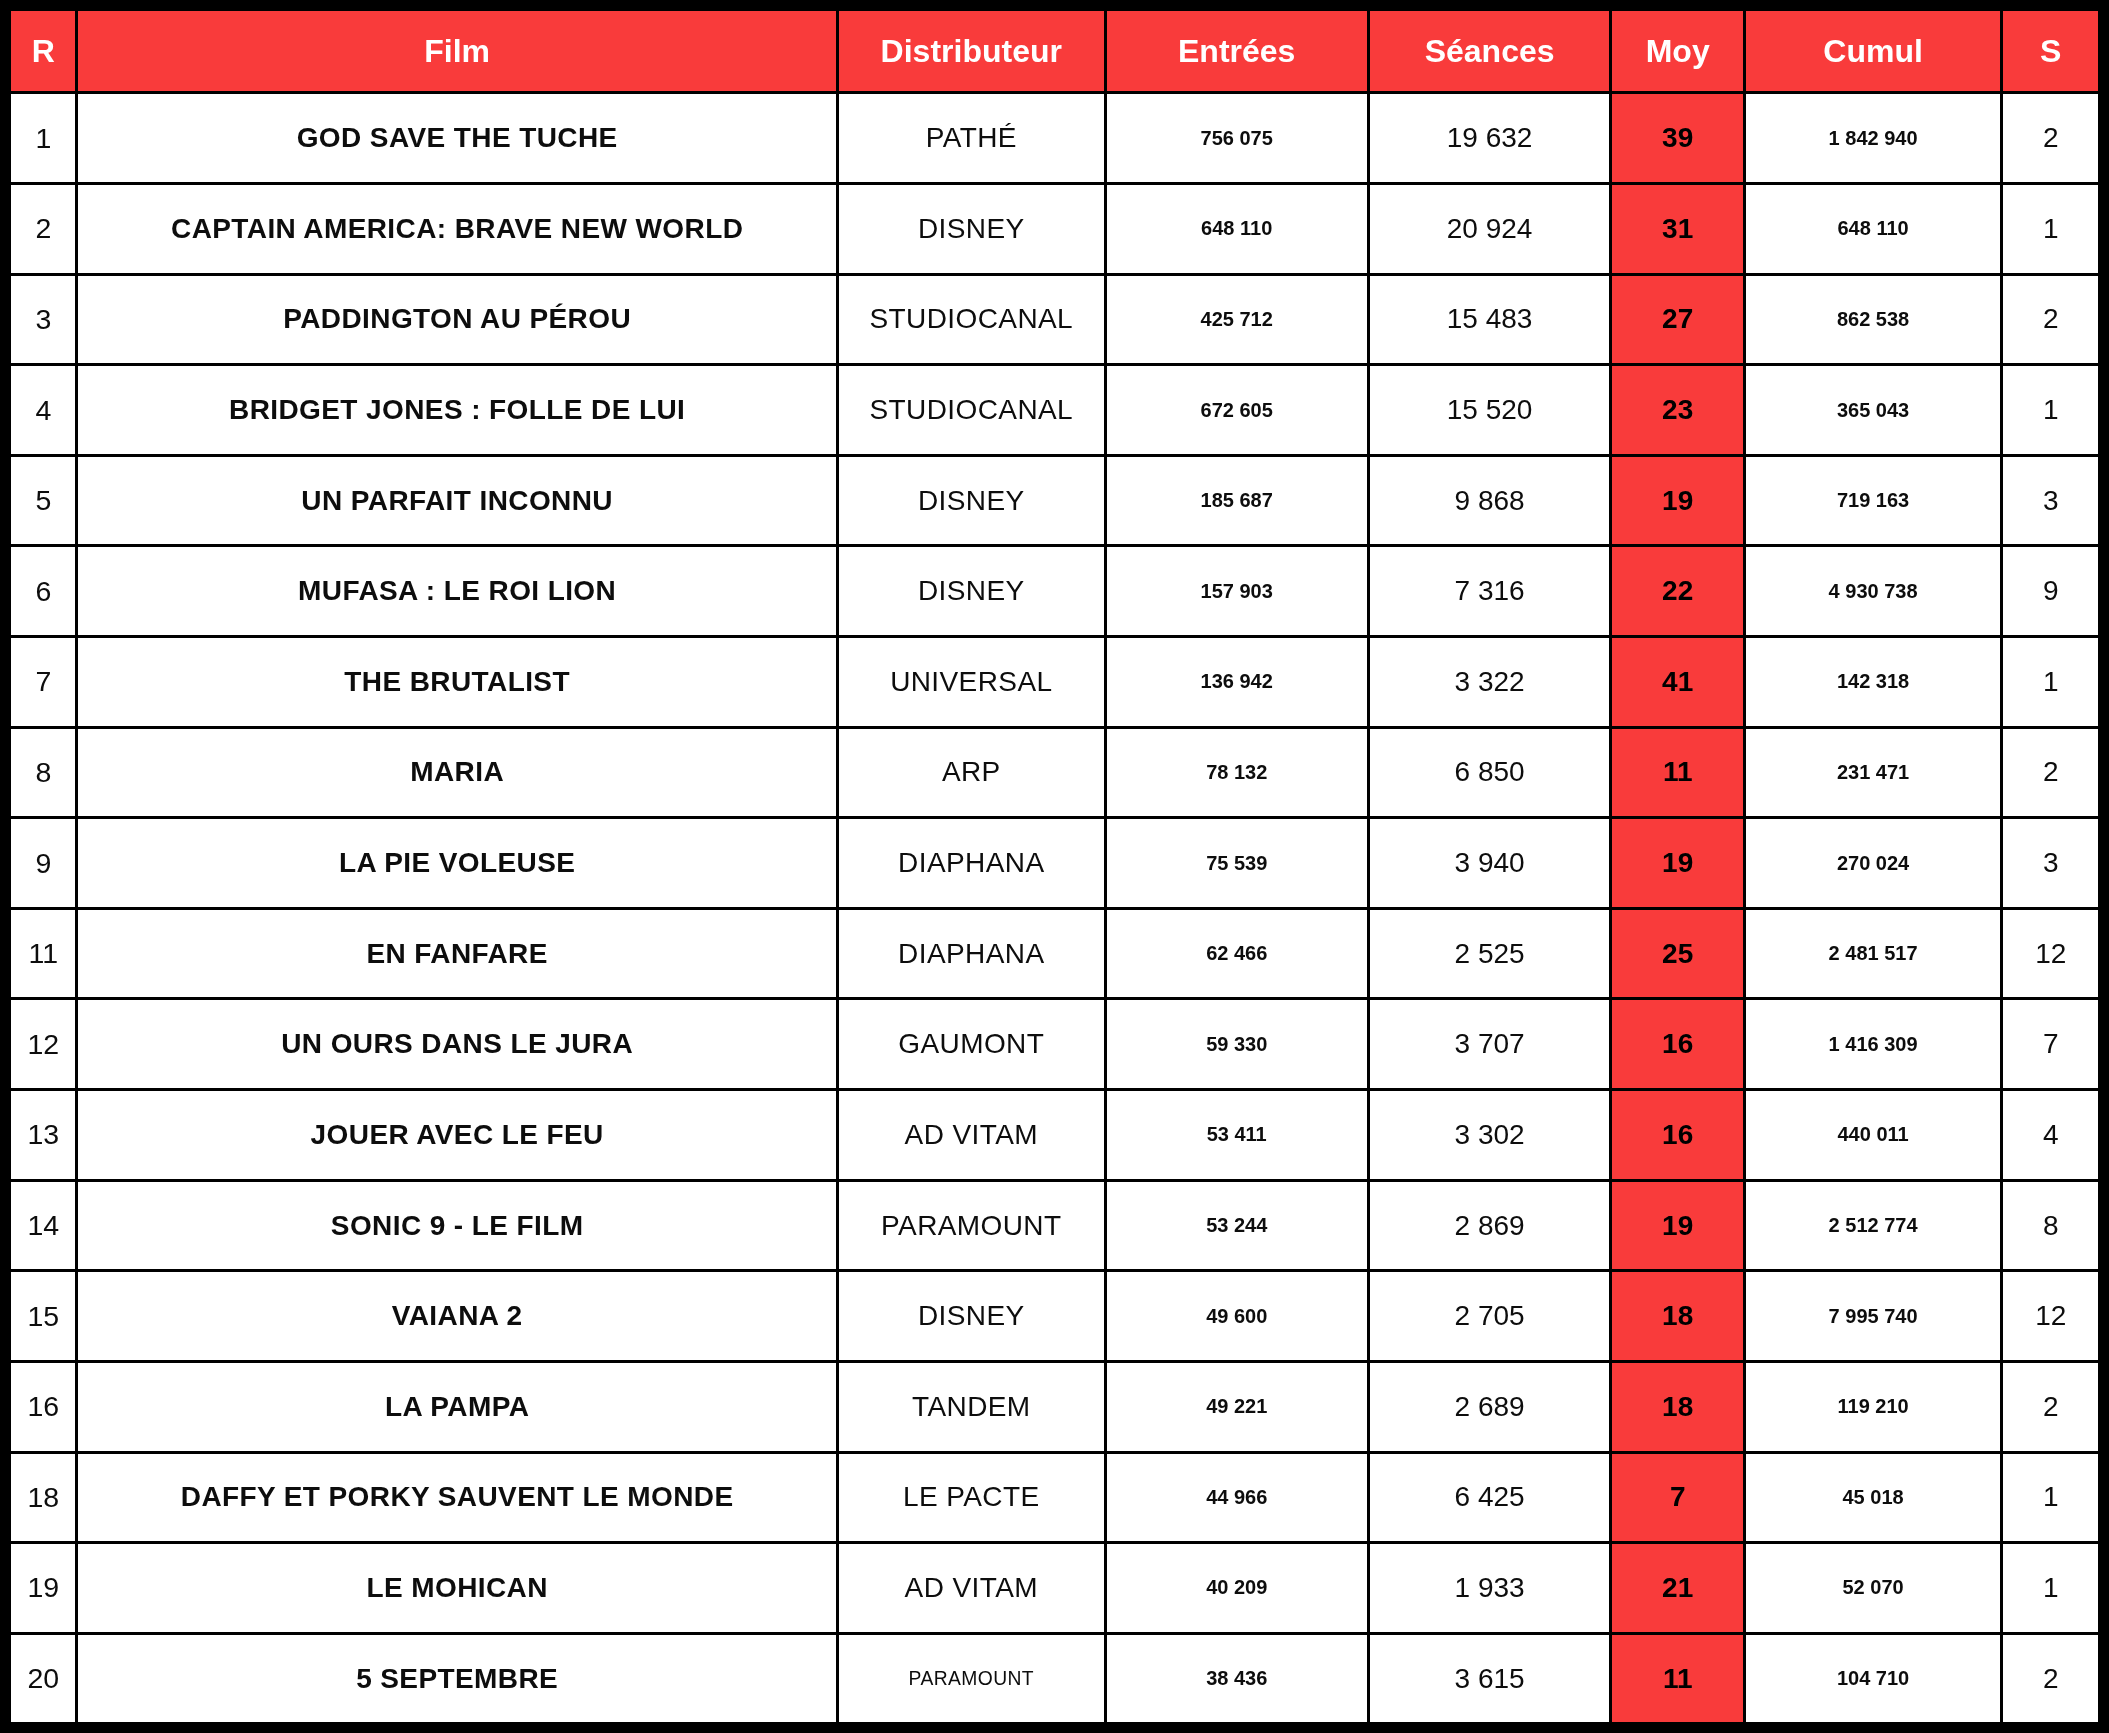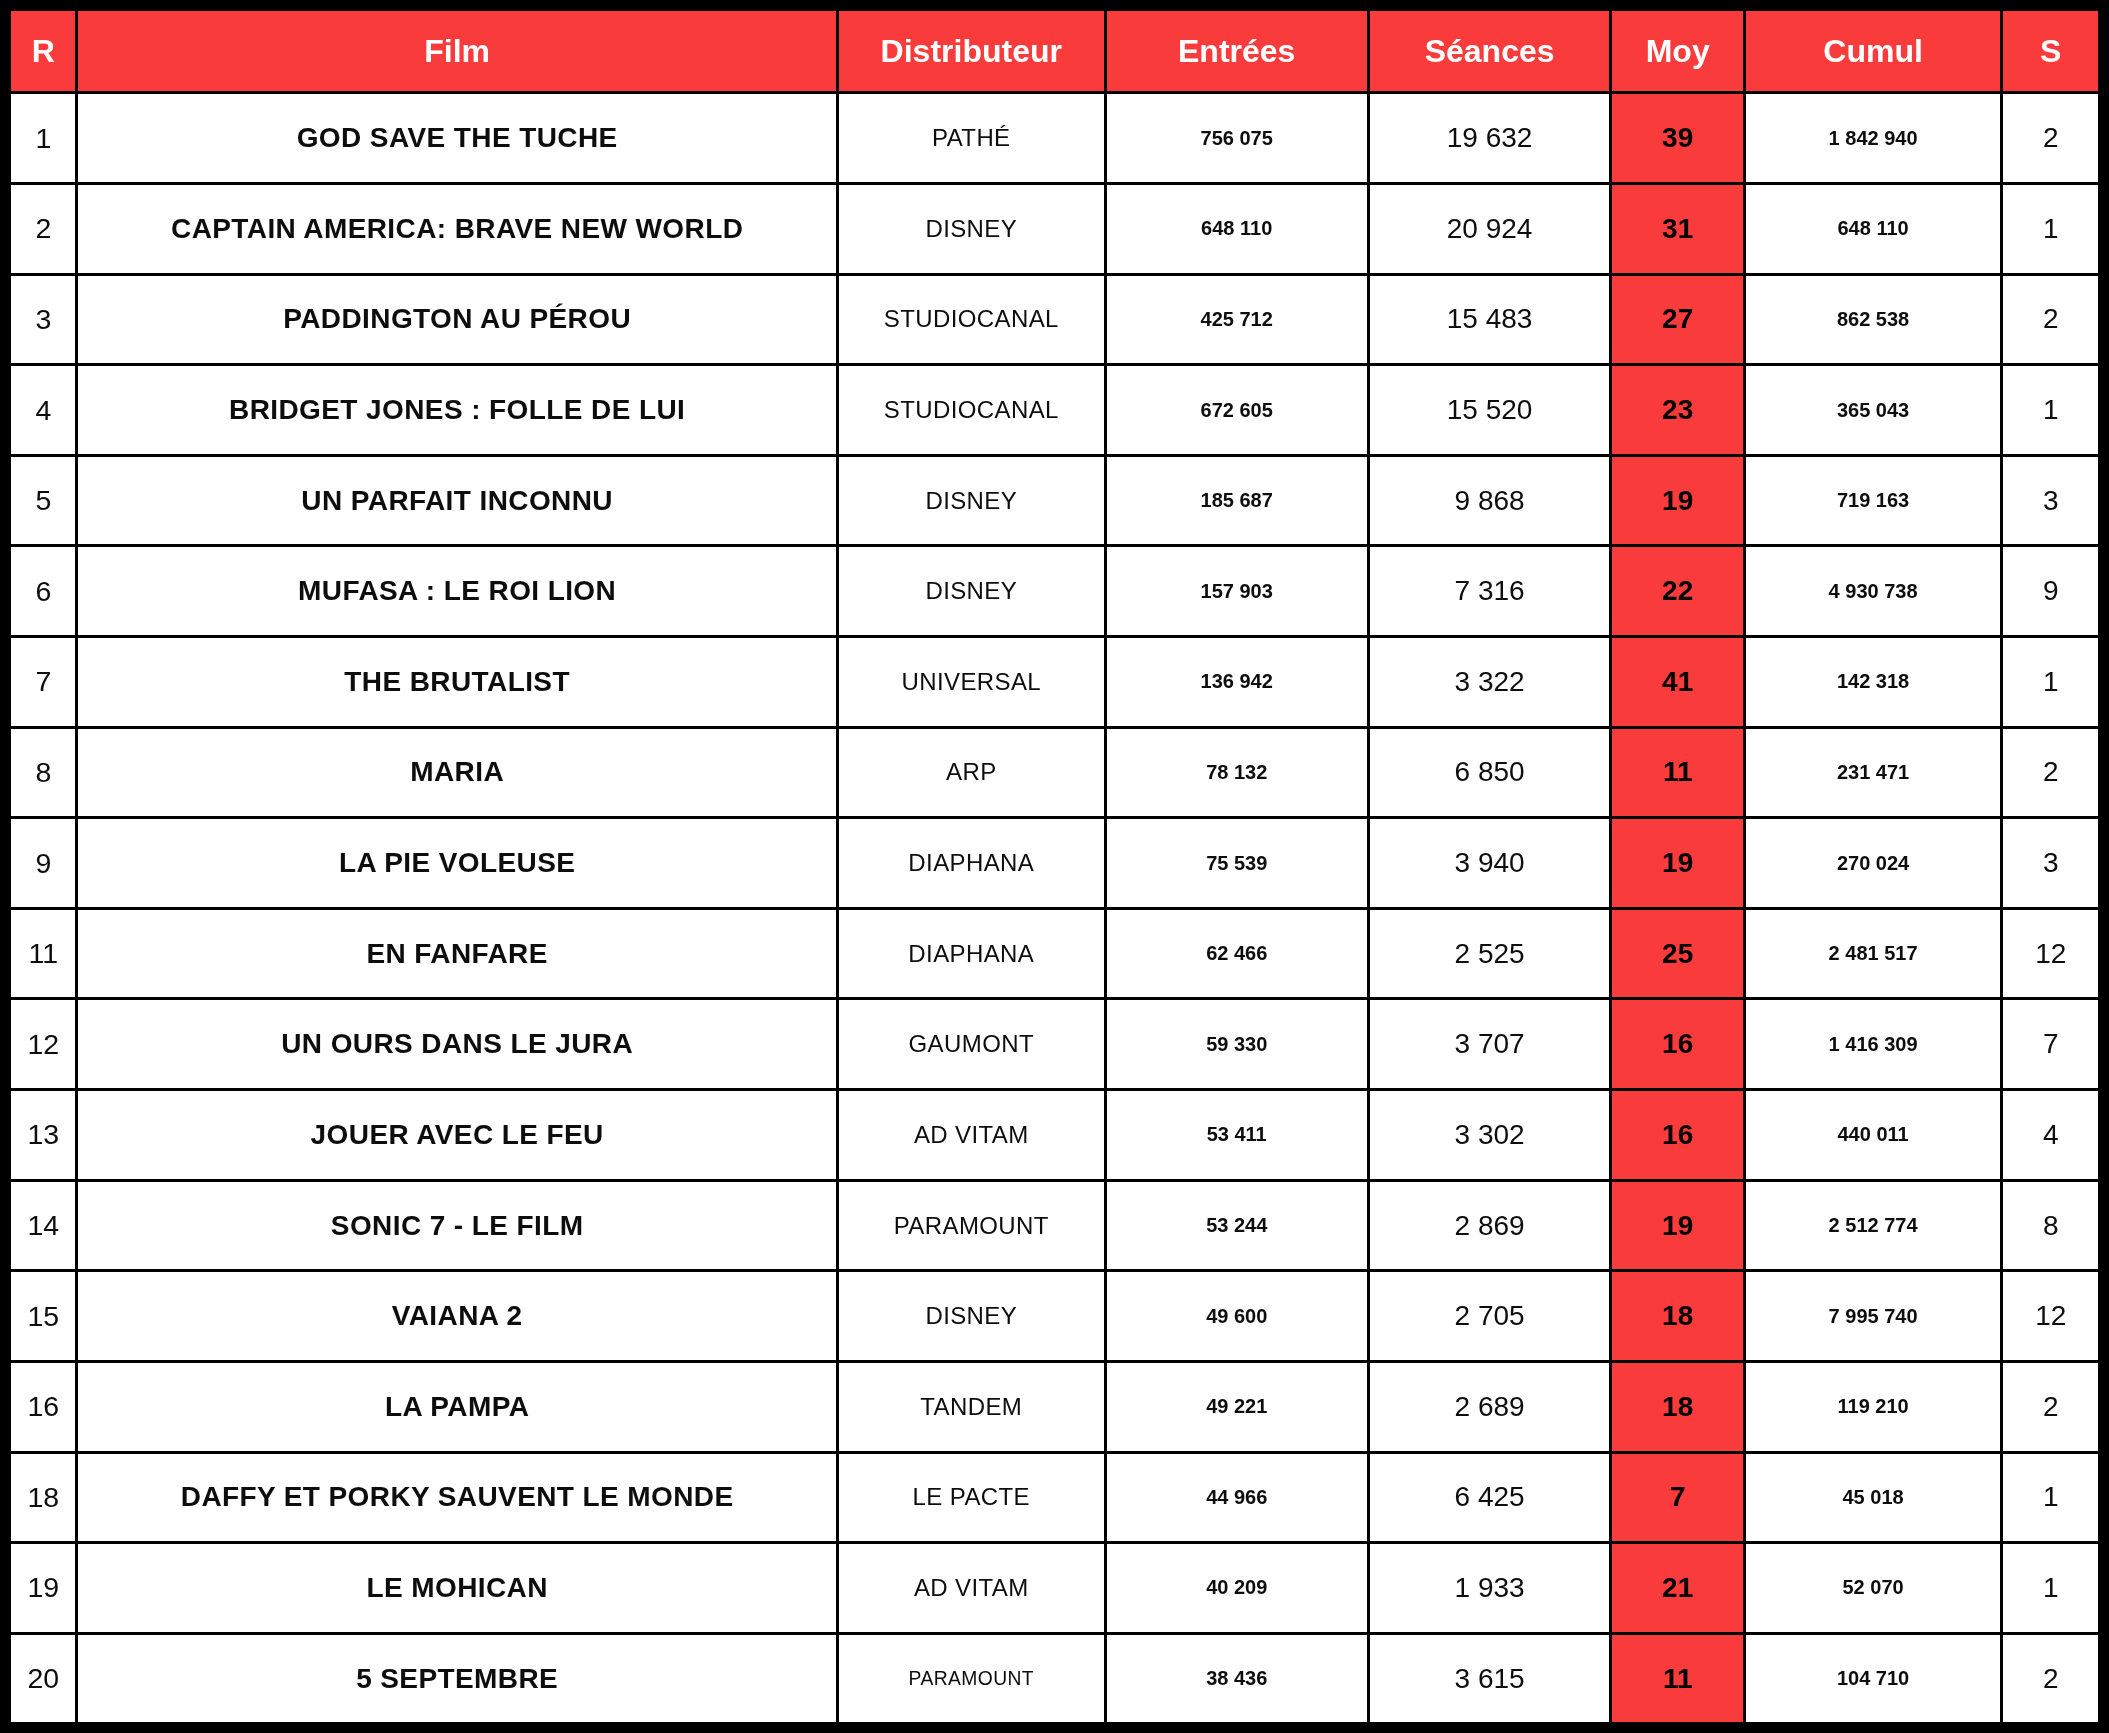--- a/index.html
+++ b/index.html
@@ -59,21 +59,21 @@
   td.cell-rank {
     font-size: 28.5px;
     font-weight: normal;
   }
   td.cell-film {
     font-size: 28px;
     font-weight: bold;
     letter-spacing: 0.4px;
   }
   td.cell-distributor {
-    font-size: 24px;
+    font-size: 28px;
     font-weight: normal;
     letter-spacing: 0.4px;
   }
   td.cell-entries,
   td.cell-cumulative {
     font-size: 20px;
     font-weight: bold;
   }
   td.cell-screenings,
   td.cell-weeks {
@@ -247,21 +247,21 @@
     <td class="cell-distributor">AD VITAM</td>
     <td class="cell-entries">53 411</td>
     <td class="cell-screenings">3 302</td>
     <td class="cell-average">16</td>
     <td class="cell-cumulative">440 011</td>
     <td class="cell-weeks">4</td>
   </tr>
 
   <tr>
     <td class="cell-rank">14</td>
-    <td class="cell-film">SONIC 7 - LE FILM</td>
+    <td class="cell-film">SONIC 9 - LE FILM</td>
     <td class="cell-distributor">PARAMOUNT</td>
     <td class="cell-entries">53 244</td>
     <td class="cell-screenings">2 869</td>
     <td class="cell-average">19</td>
     <td class="cell-cumulative">2 512 774</td>
     <td class="cell-weeks">8</td>
   </tr>
 
   <tr>
     <td class="cell-rank">15</td>

